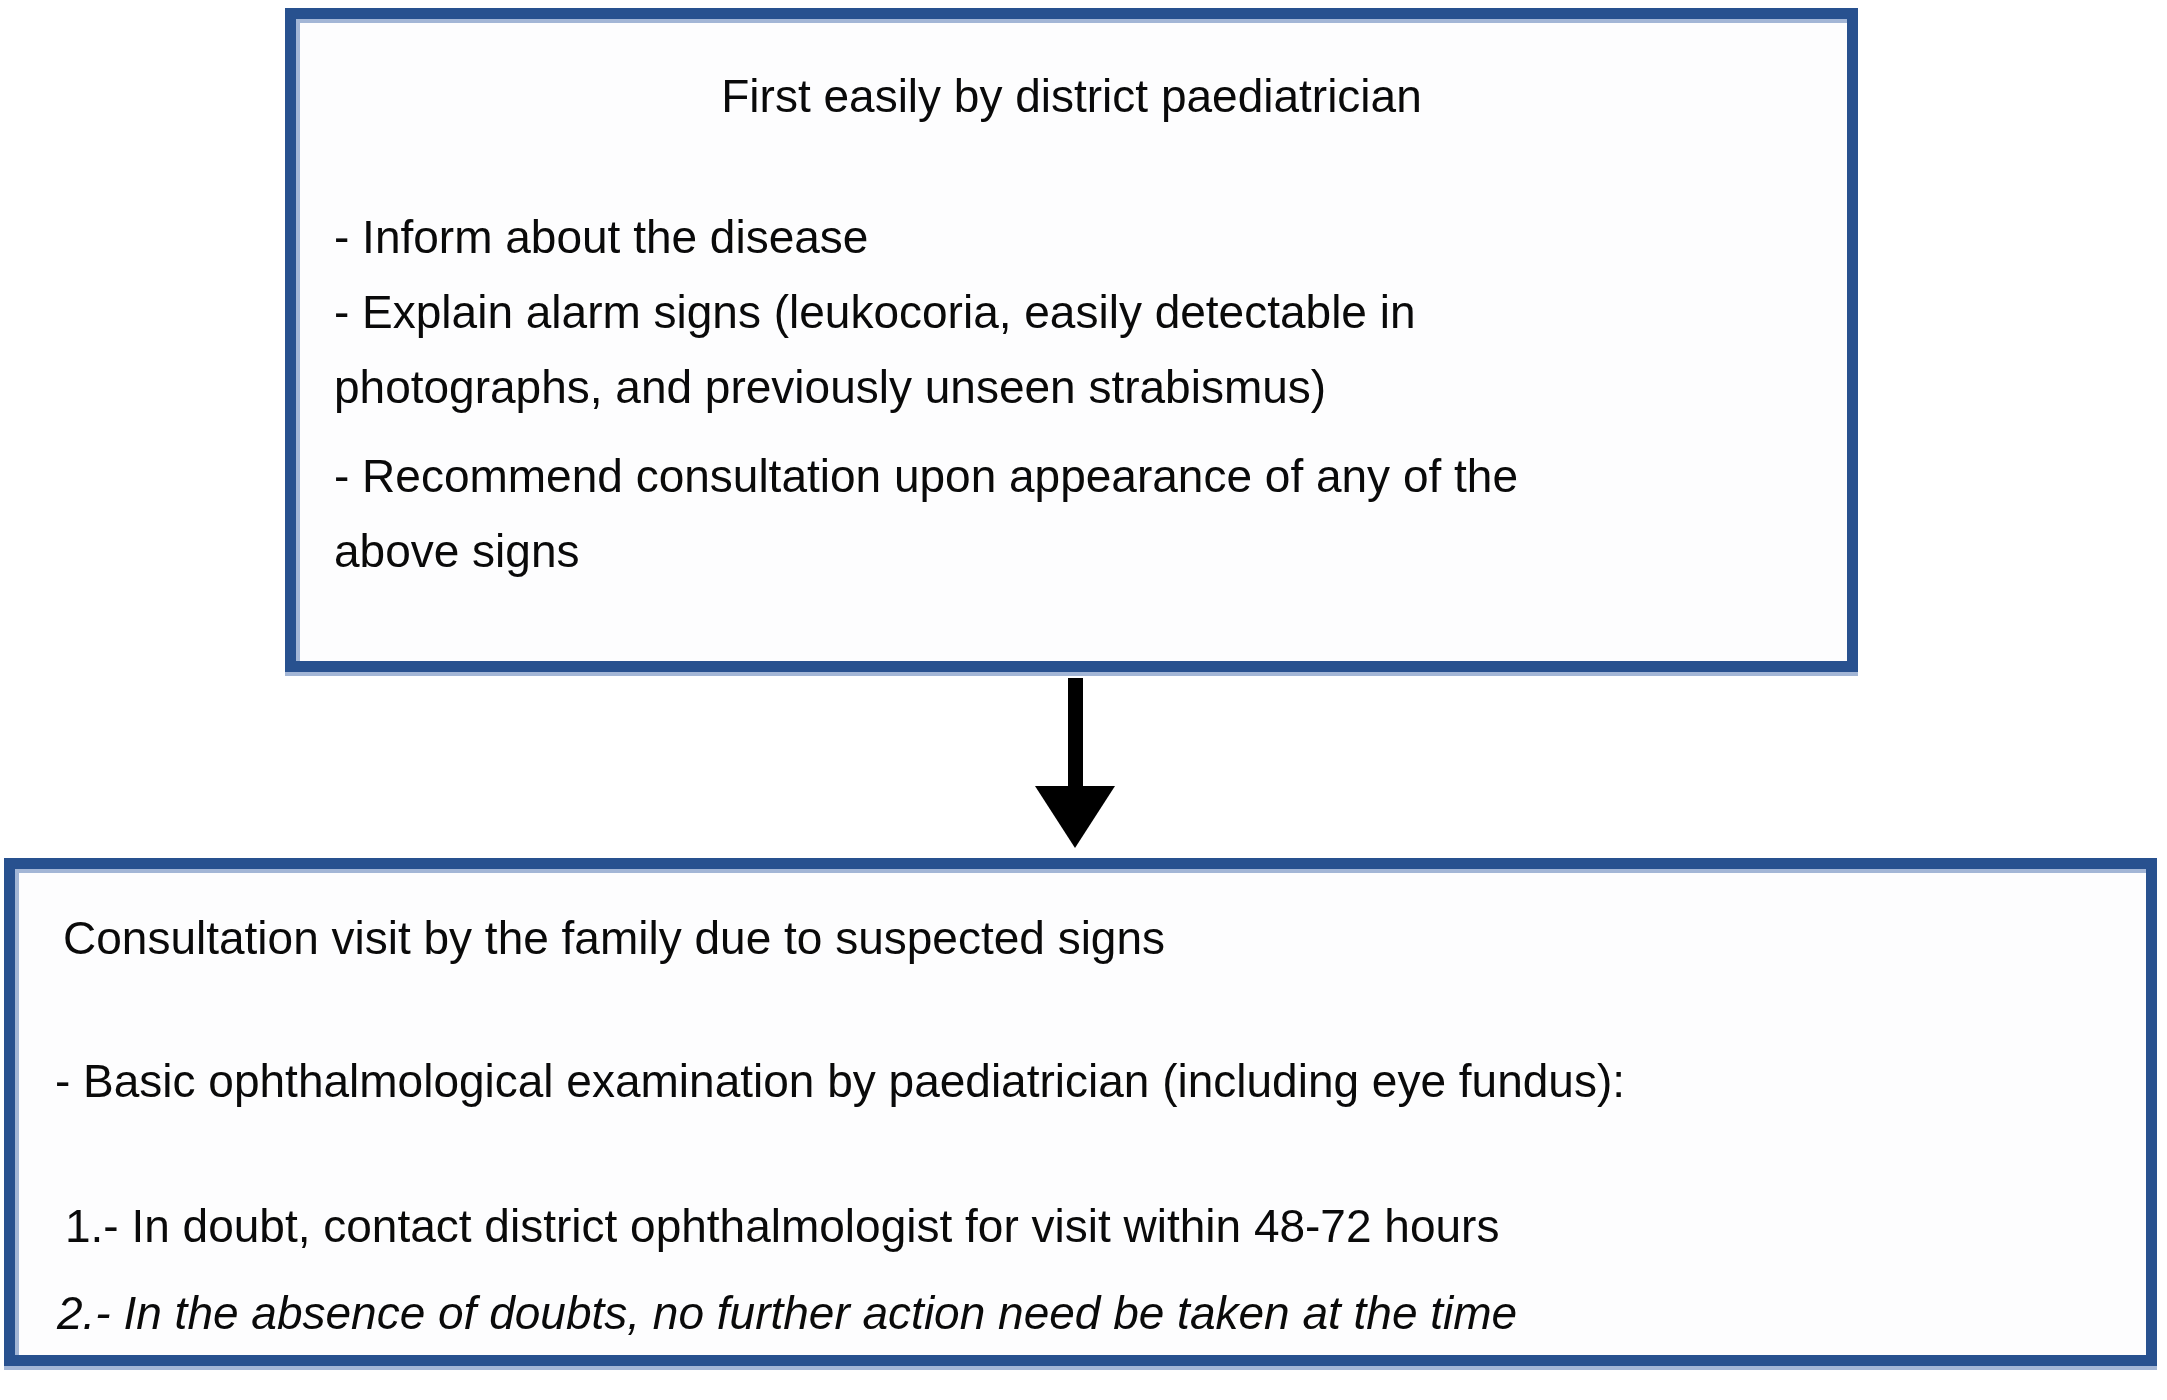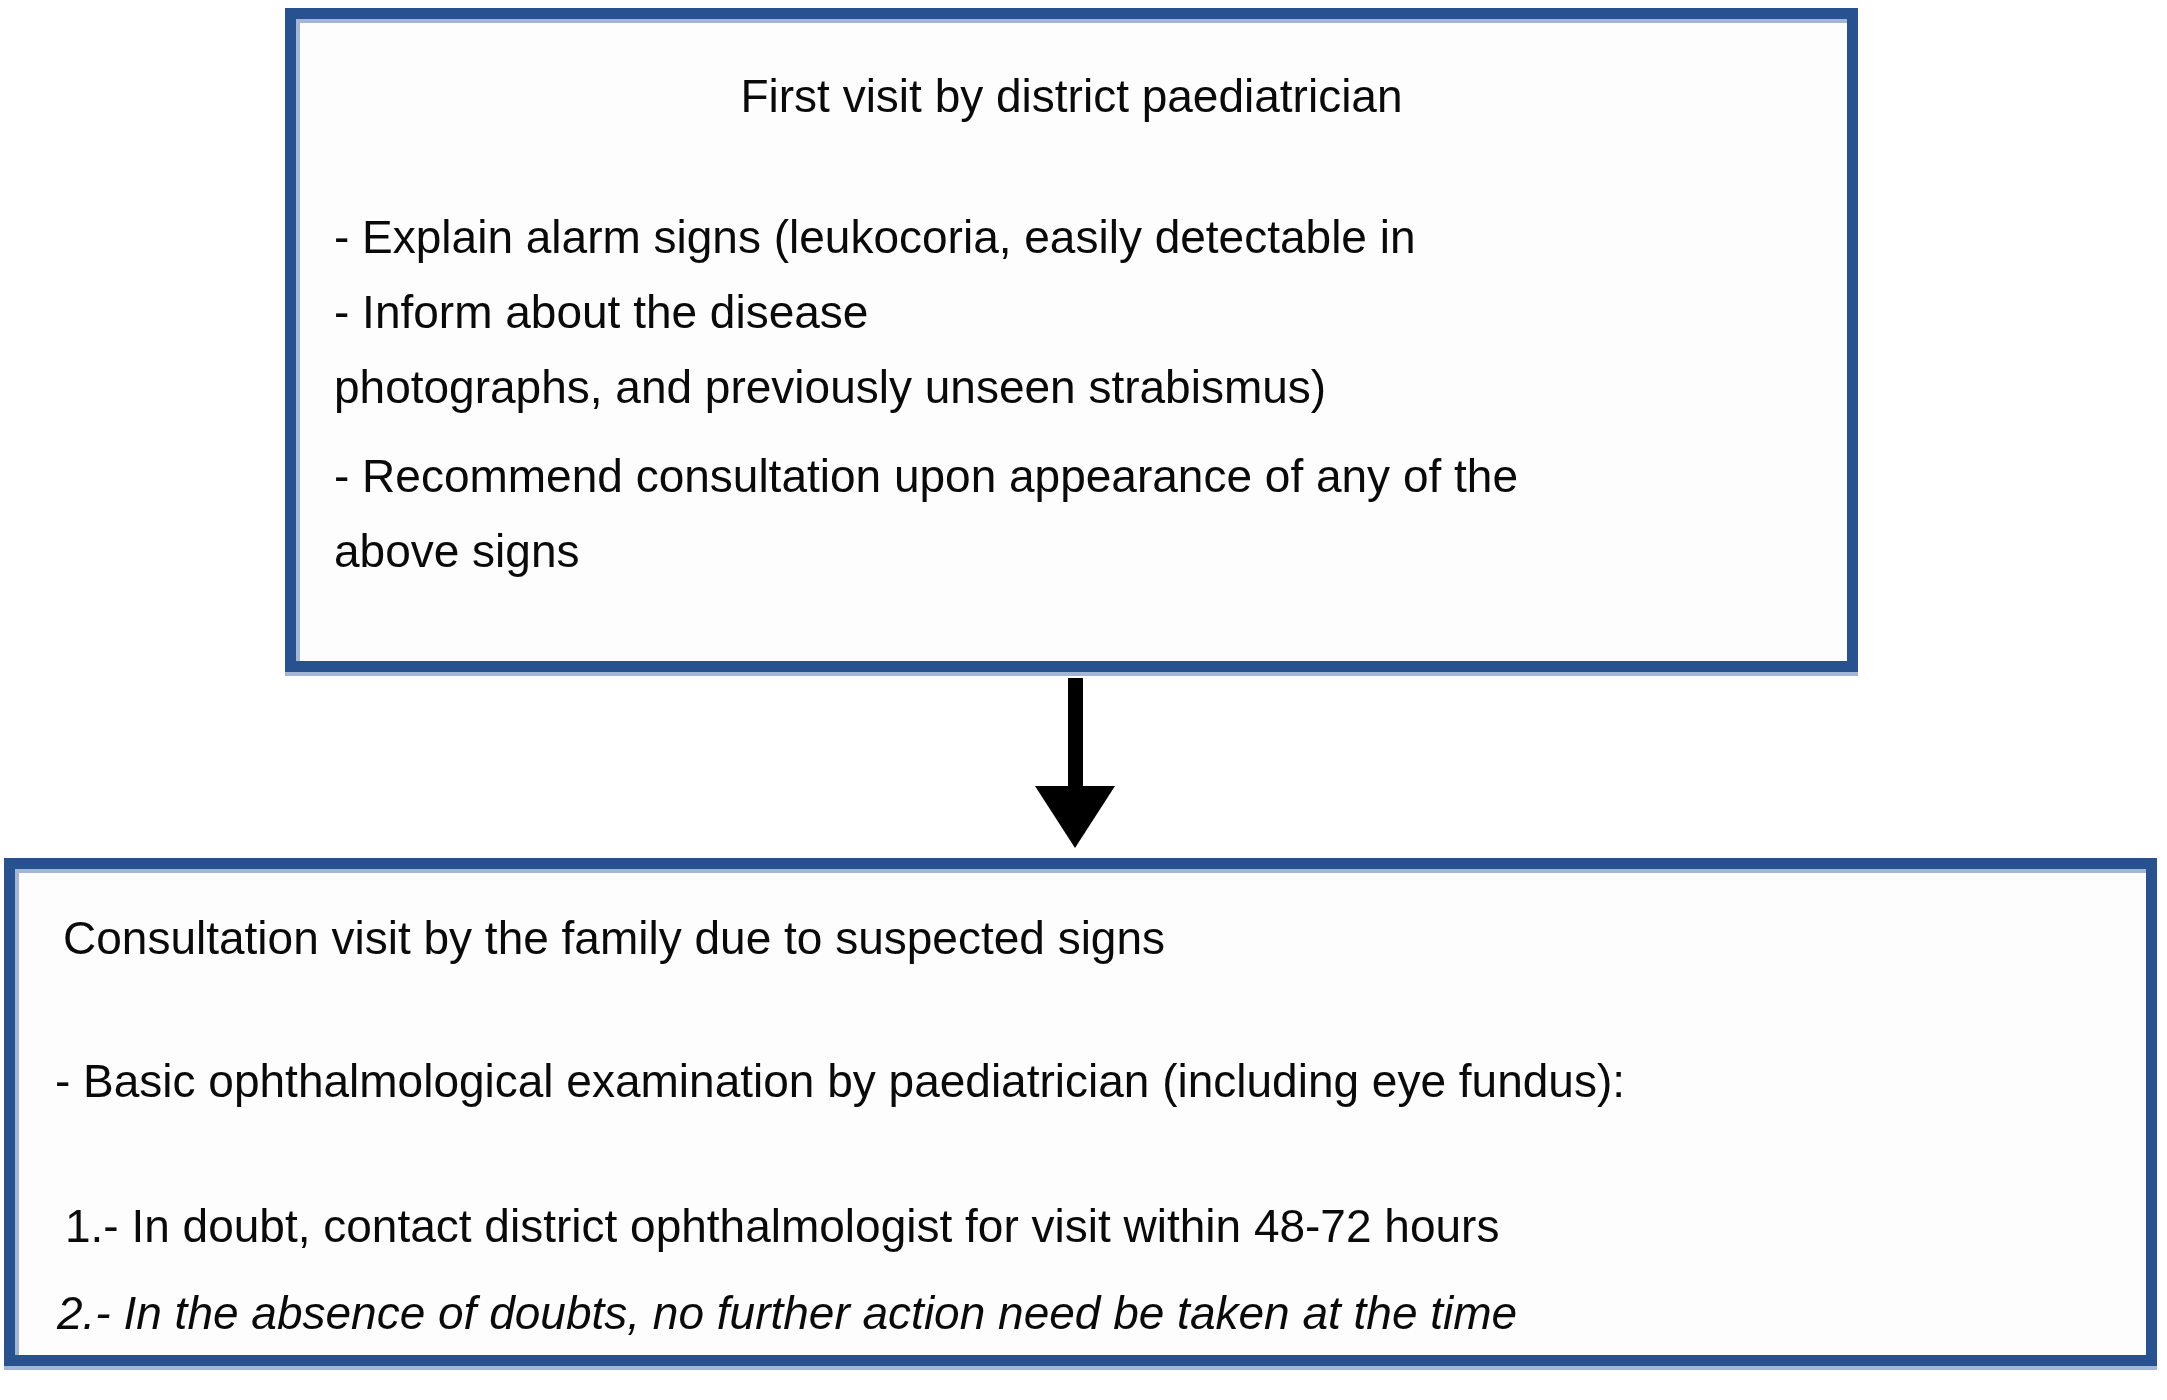--- a/index.html
+++ b/index.html
@@ -88,25 +88,25 @@
   .bb-l3 { margin-top: 70px; margin-left: 16px; }
   .bb-l4 { margin-top: 12px; margin-left: 8px; font-style: italic; }
 </style>
 </head>
 <body>
 
 <div class="canvas">
 
   <section class="box top-box">
     <div class="box-title">
-      <div class="line">First visit by district paediatrician</div>
+      <div class="line">First easily by district paediatrician</div>
     </div>
     <div class="bullet-list">
+      <div class="line">- Inform about the disease</div>
       <div class="line">- Explain alarm signs (leukocoria, easily detectable in</div>
-      <div class="line">- Inform about the disease</div>
       <div class="line">photographs, and previously unseen strabismus)</div>
       <div class="line para-gap">- Recommend consultation upon appearance of any of the</div>
       <div class="line">above signs</div>
     </div>
   </section>
 
   <div class="arrow">
     <div class="arrow-shaft"></div>
     <div class="arrow-head"></div>
   </div>

